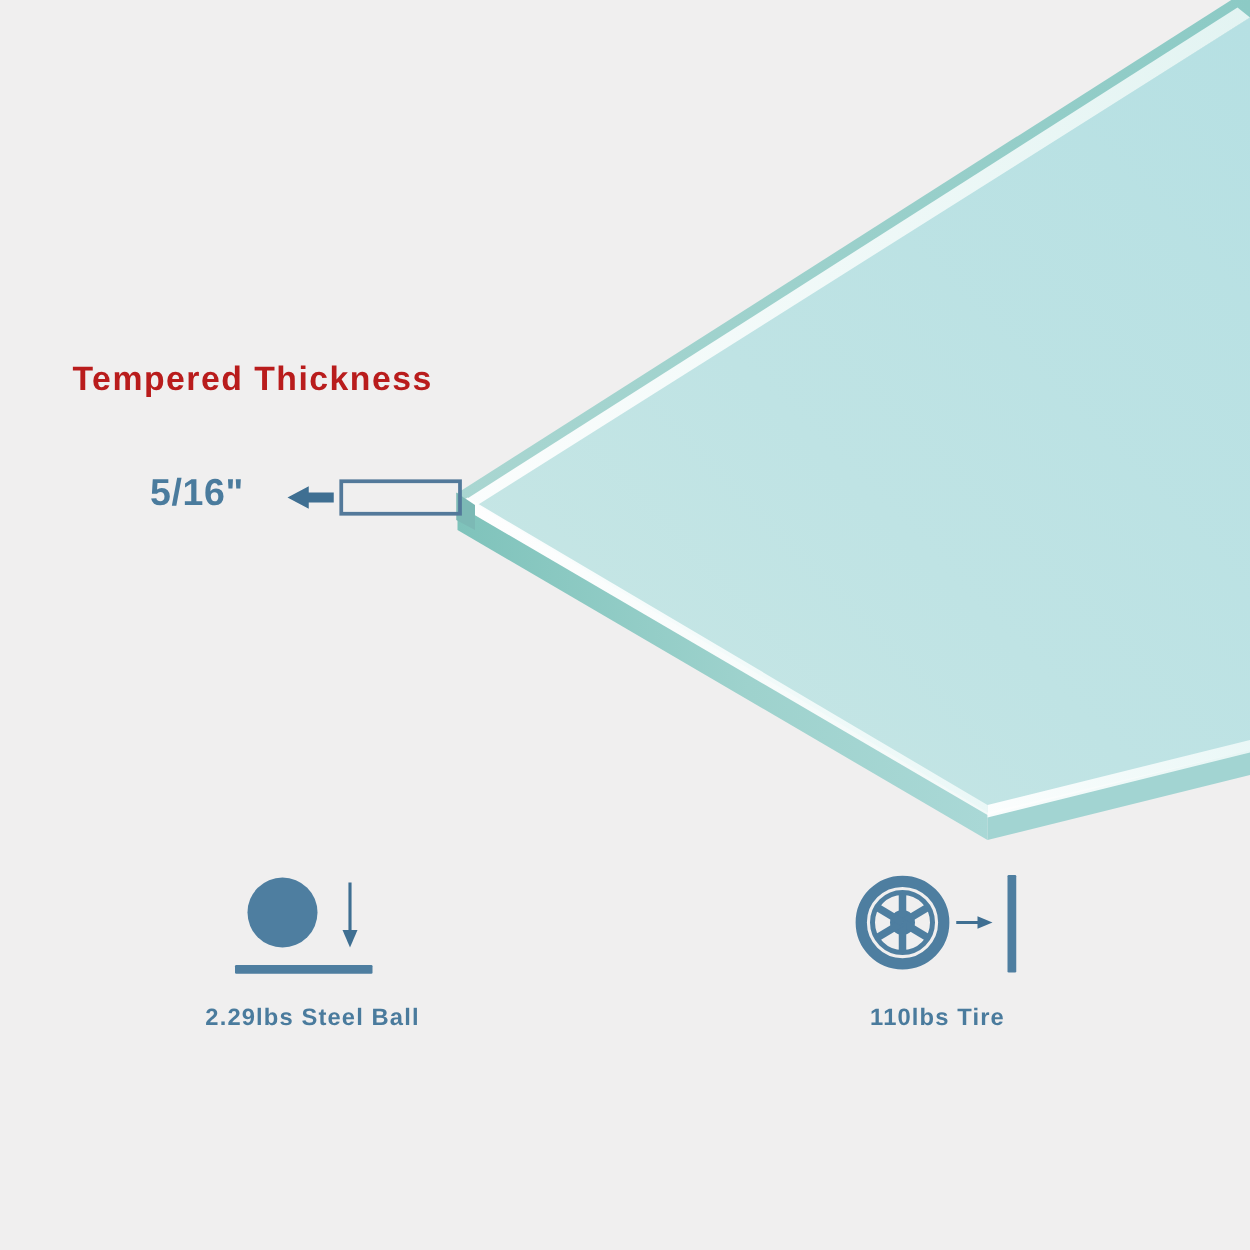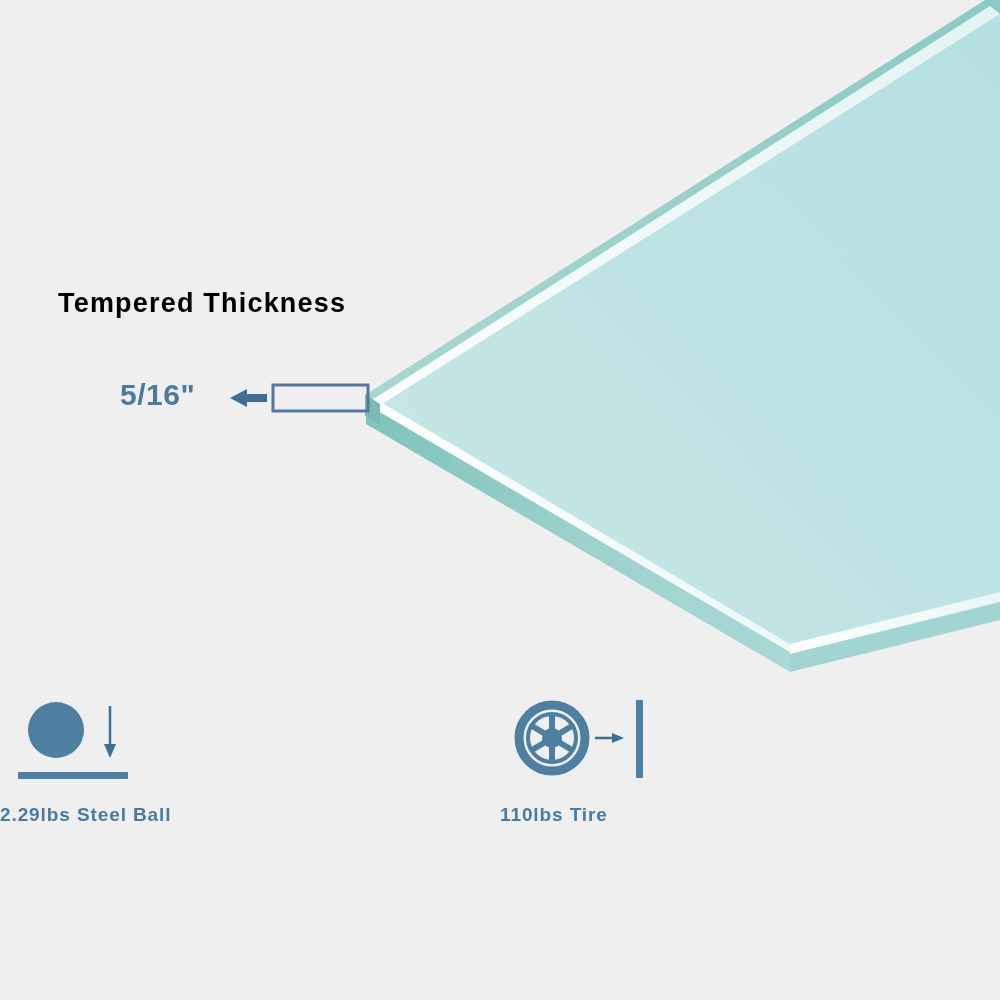--- a/index.html
+++ b/index.html
@@ -25,21 +25,21 @@
     height: 700px;
   }
   
   .callout-title {
     position: absolute;
     left: 58px;
     top: 288px;
     font-size: 27px;
     font-weight: bold;
     letter-spacing: 1.2px;
-    color: #000000;
+    color: #b91c1c;
     white-space: nowrap;
   }
   .callout-value {
     position: absolute;
     left: 120px;
     top: 378px;
     font-size: 30px;
     font-weight: bold;
     letter-spacing: 0.5px;
     color: #4a7b9d;
@@ -58,21 +58,21 @@
     left: 0;
     top: 690px;
     width: 1000px;
     height: 150px;
     display: flex;
   }
   .test-item {
     flex: 1 1 25%;
     display: flex;
     flex-direction: column;
-    align-items: flex-start;
+    align-items: center;
   }
   .test-figure {
     height: 100px;
     display: flex;
     align-items: center;
     justify-content: center;
   }
   .test-label {
     margin-top: 14px;
     font-size: 19px;

